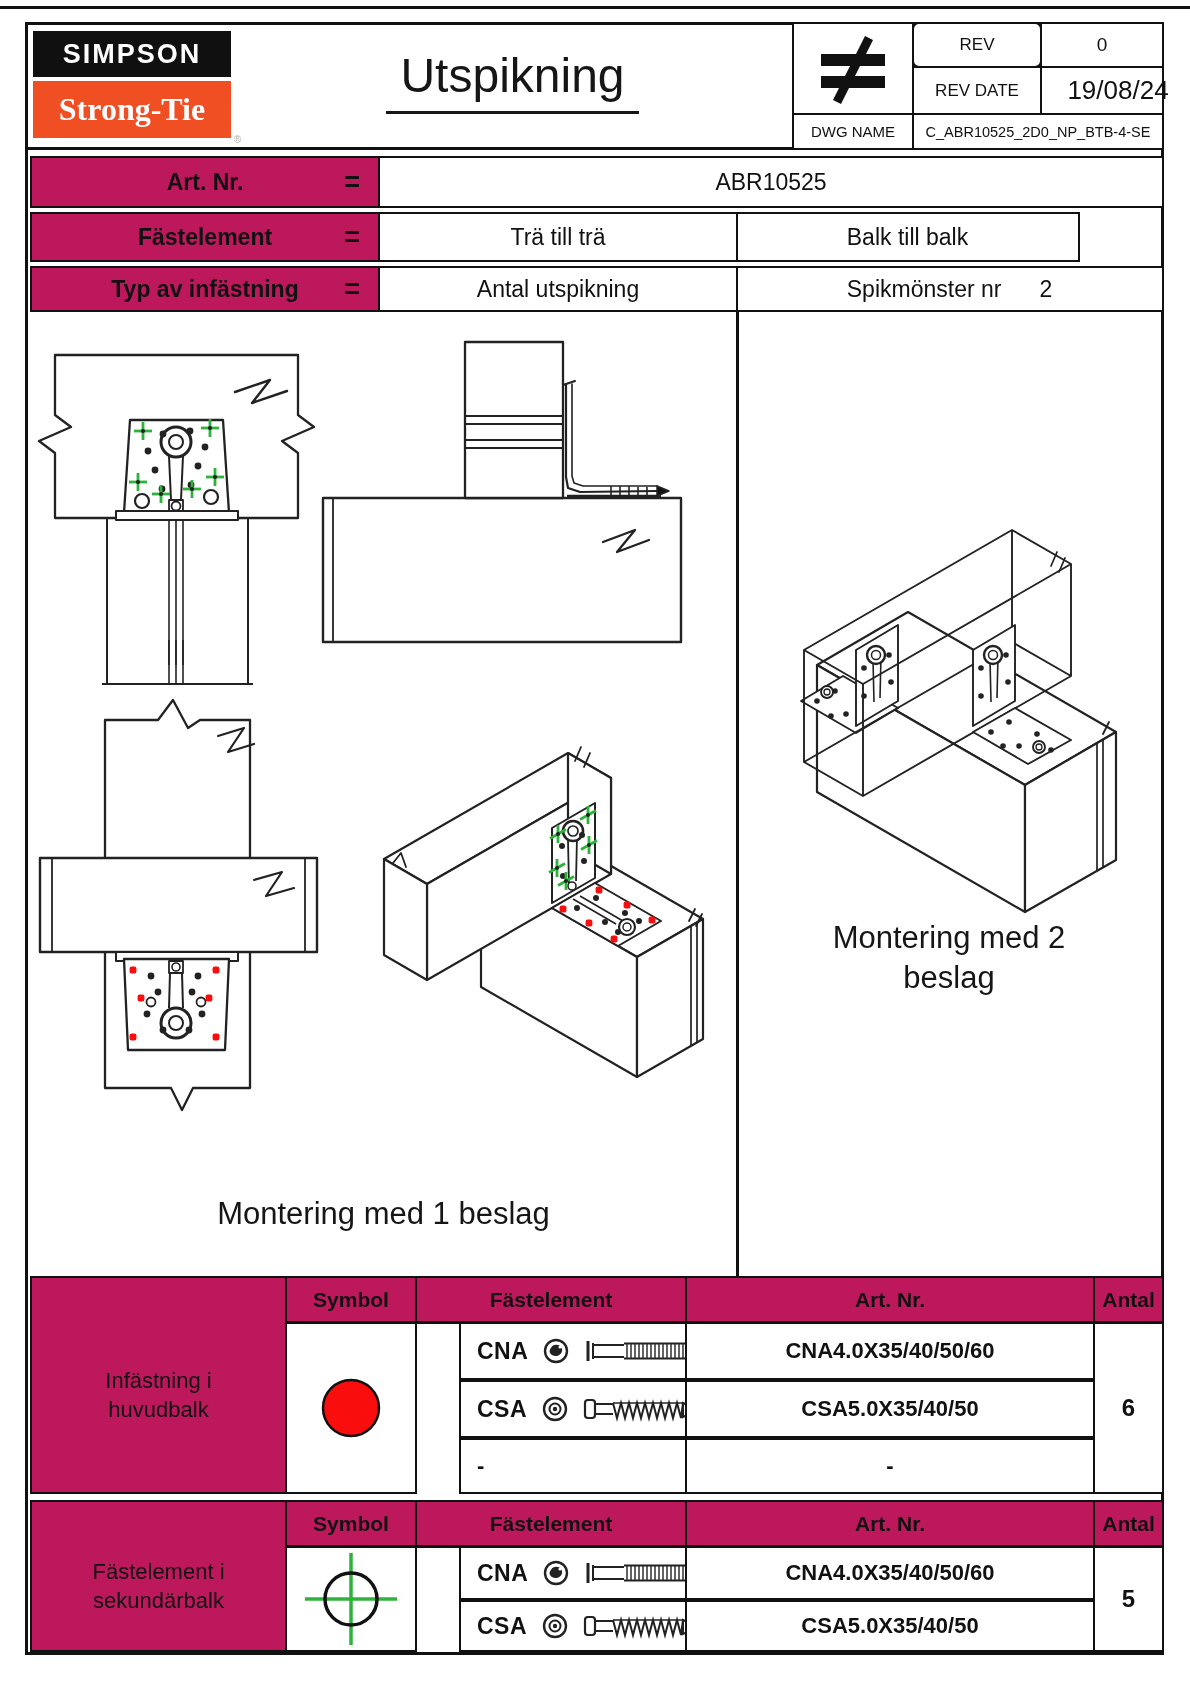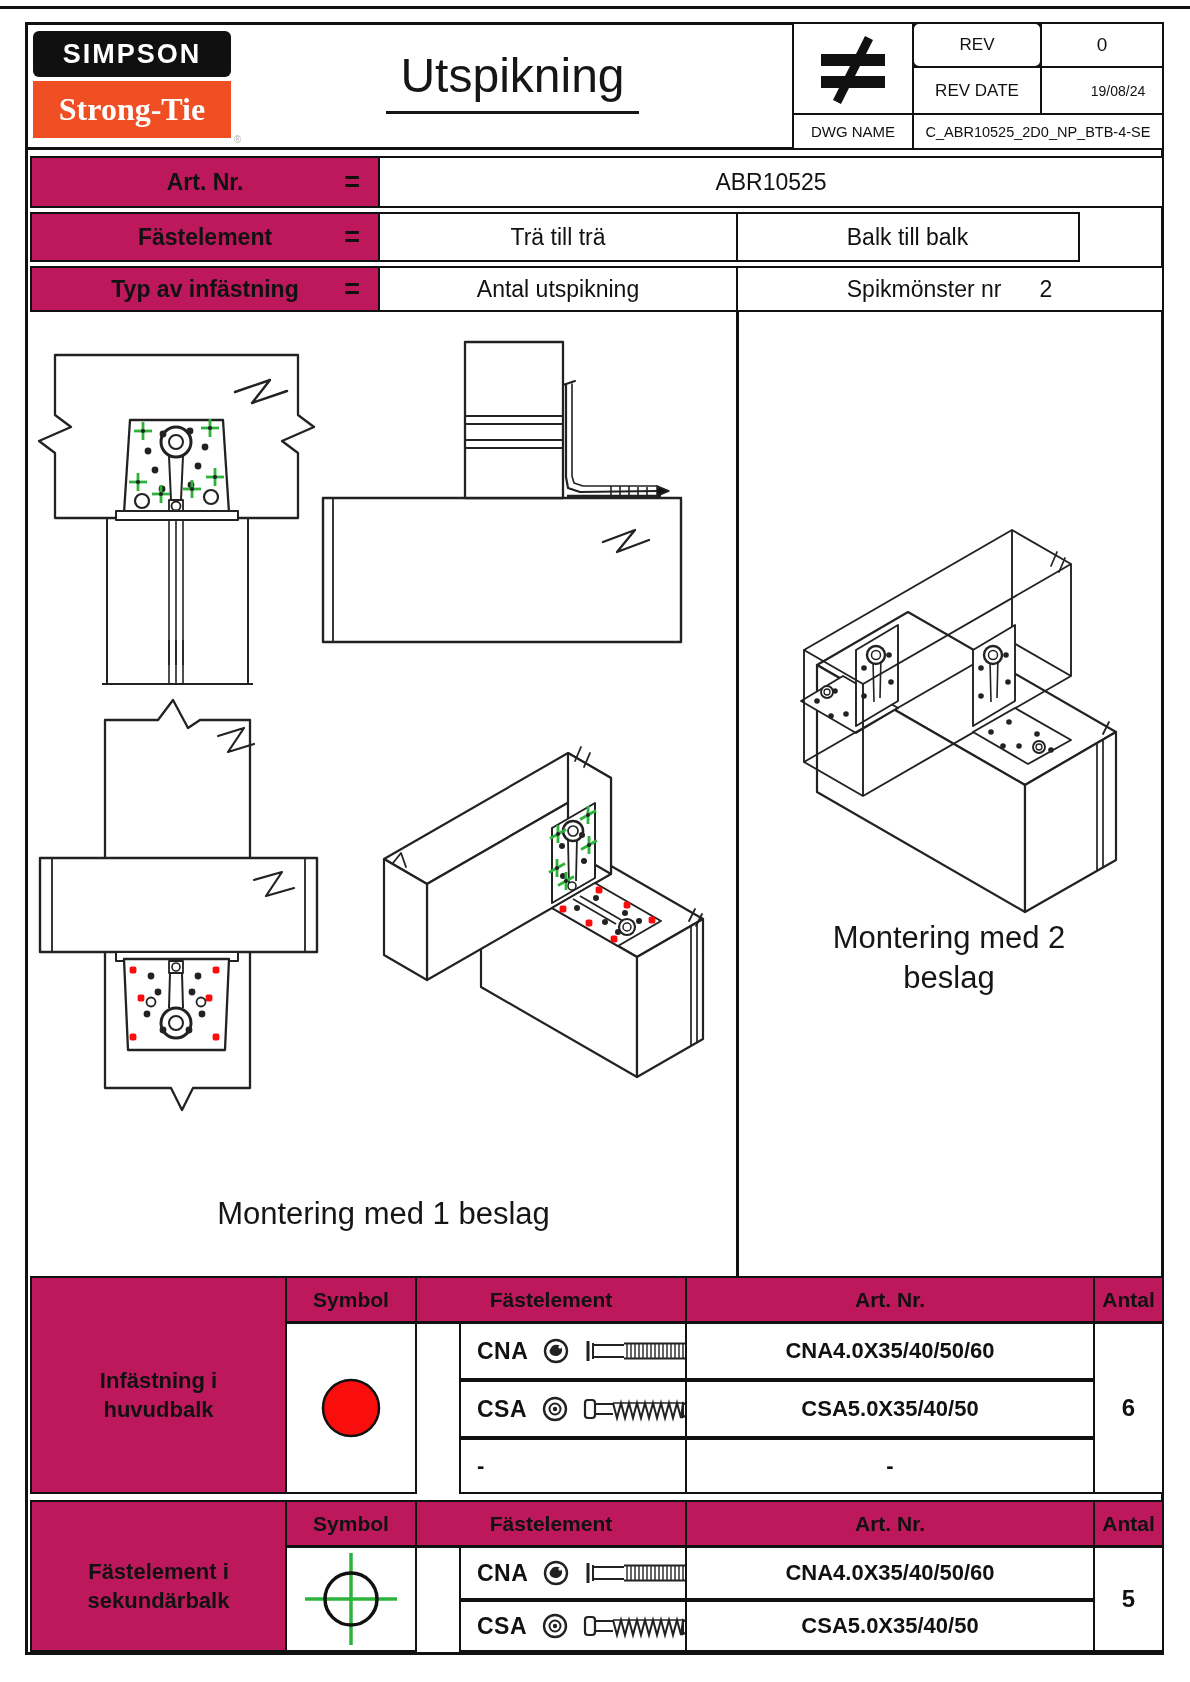--- a/index.html
+++ b/index.html
@@ -8,38 +8,38 @@
   .abs{position:absolute;box-sizing:border-box;}
   .cell{position:absolute;box-sizing:border-box;border:2.5px solid #111;background:#fff;
         display:flex;align-items:center;justify-content:center;text-align:center;}
   .cell2{position:absolute;box-sizing:border-box;border:2px solid #111;background:#fff;
         display:flex;align-items:center;justify-content:center;text-align:center;}
   .gray{background:#be185d;}
   .bold{font-weight:bold;}
   .line{position:absolute;background:#111;}
   .fastcell{justify-content:flex-start;padding-left:16px;gap:13px;margin-left:44px;}
   .fastname{font-weight:bold;font-size:23px;letter-spacing:.5px;}
-  .lbl2{line-height:1.3;font-size:22px;font-weight:bold;margin-top:22px;}
+  .lbl2{line-height:1.3;font-size:22px;font-weight:normal;margin-top:22px;}
   svg{display:block;}
   .caption{position:absolute;text-align:center;font-size:31px;color:#161616;}
 </style>
 </head>
 <body>
 
 <div class="page">
 
   <div class="line" style="left:0;top:6px;width:1190px;height:2.5px;"></div>
 
   <div class="abs" style="left:25px;top:22px;width:1139px;height:1633px;border:3px solid #111;"></div>
 
   <div class="line" style="left:25px;top:147px;width:1139px;height:3px;"></div>
 
   <div class="abs" style="left:33px;top:31px;width:198px;height:110px;">
     <div style="width:198px;height:46px;background:#101010;color:#fff;font-size:27px;font-weight:bold;
-                letter-spacing:2px;display:flex;align-items:center;justify-content:center;border-radius:6px;">SIMPSON</div>
+                letter-spacing:2px;display:flex;align-items:center;justify-content:center;">SIMPSON</div>
     <div style="width:198px;height:57px;margin-top:4px;background:#f04e23;color:#fff;
                 font-family:'Liberation Serif',serif;font-size:32px;font-weight:bold;
                 display:flex;align-items:center;justify-content:center;">Strong-Tie</div>
     <div style="position:absolute;right:-10px;bottom:-4px;font-size:10px;color:#b0b0b0;">®</div>
   </div>
 
   <div class="abs" style="left:240px;top:42px;width:545px;height:78px;display:flex;align-items:center;justify-content:center;">
     <span style="font-size:48px;color:#161616;border-bottom:3.5px solid #161616;padding:0 14px 8px 14px;">Utspikning</span>
   </div>
 
@@ -53,21 +53,21 @@
 
   <div class="cell2" style="left:912px;top:22px;width:130px;height:46px;font-size:17px;border-radius:7px;">
       <span>REV</span>
     </div>
   <div class="cell2" style="left:1040px;top:22px;width:124px;height:46px;font-size:19px;">
       <span>0</span>
     </div>
   <div class="cell2" style="left:912px;top:66px;width:130px;height:49px;font-size:17px;">
       <span>REV DATE</span>
     </div>
-  <div class="cell2" style="left:1040px;top:66px;width:124px;height:49px;font-size:14px;padding-left:32px;">
+  <div class="cell2" style="left:1040px;top:66px;width:124px;height:49px;font-size:26px;padding-left:32px;">
       <span>19/08/24</span>
     </div>
   <div class="cell2" style="left:792px;top:113px;width:122px;height:37px;font-size:15px;">
       <span>DWG NAME</span>
     </div>
   <div class="cell2" style="left:912px;top:113px;width:252px;height:37px;font-size:14.5px;">
       <span>C_ABR10525_2D0_NP_BTB-4-SE</span>
     </div>
 
   <div class="cell gray" style="left:30px;top:156px;width:350px;height:52px;">

